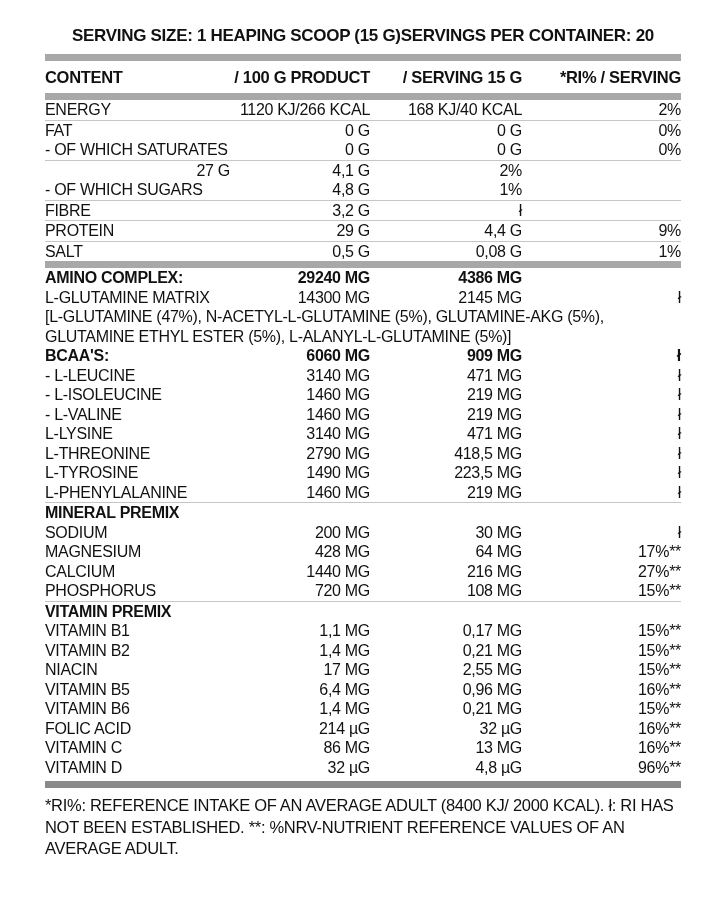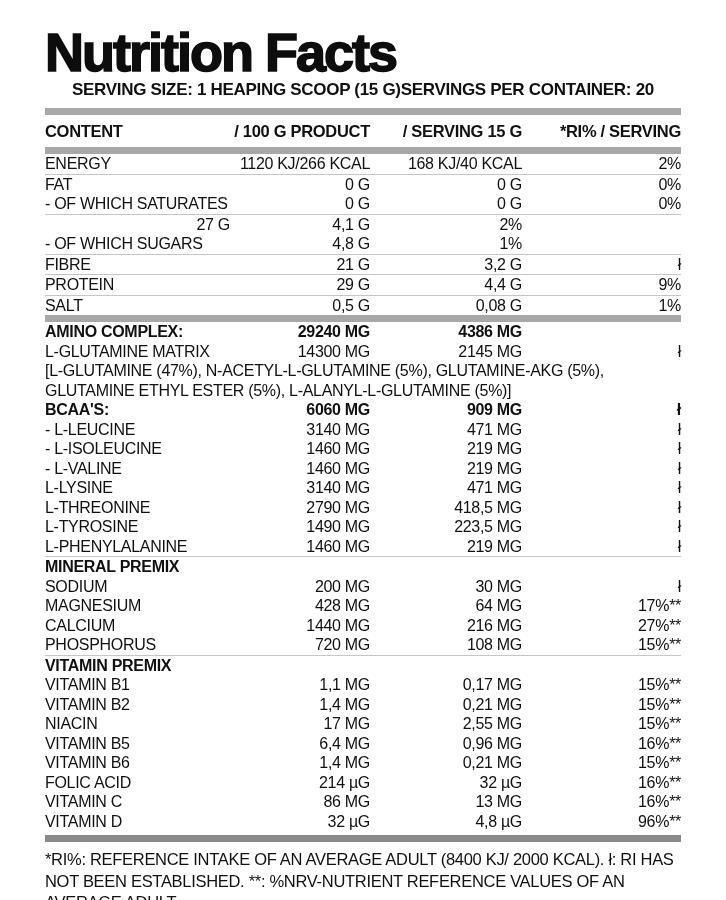--- a/index.html
+++ b/index.html
@@ -61,21 +61,20 @@
     letter-spacing:-0.3px;
     line-height:21.5px;
   }
   .bottom-gap{height:4px;}
 </style>
 </head>
 <body>
 
 <div class="sheet">
 
-  <h1 class="title">Nutrition Facts</h1>
 
   <div class="serving-line">
     <span>SERVING SIZE: 1 HEAPING SCOOP (15 G)</span>
     <span>SERVINGS PER CONTAINER: 20</span>
   </div>
 
   <div class="bar"></div>
 
   <div class="header-row">
     <span class="h first">CONTENT</span>
@@ -110,21 +109,20 @@
         <span class="cell c2">4,1 G</span>
         <span class="cell c3">2%</span>
       </div>
       <div class="row">
         <span class="cell label">- OF WHICH SUGARS</span>
         <span class="cell c1">4,8 G</span>
         <span class="cell c3">1%</span>
       </div>
       <div class="row divider">
         <span class="cell label">FIBRE</span>
-        <span class="cell c1">21 G</span>
         <span class="cell c2">3,2 G</span>
         <span class="cell c3">ł</span>
       </div>
       <div class="row divider">
         <span class="cell label">PROTEIN</span>
         <span class="cell c1">29 G</span>
         <span class="cell c2">4,4 G</span>
         <span class="cell c3">9%</span>
       </div>
       <div class="row divider">

